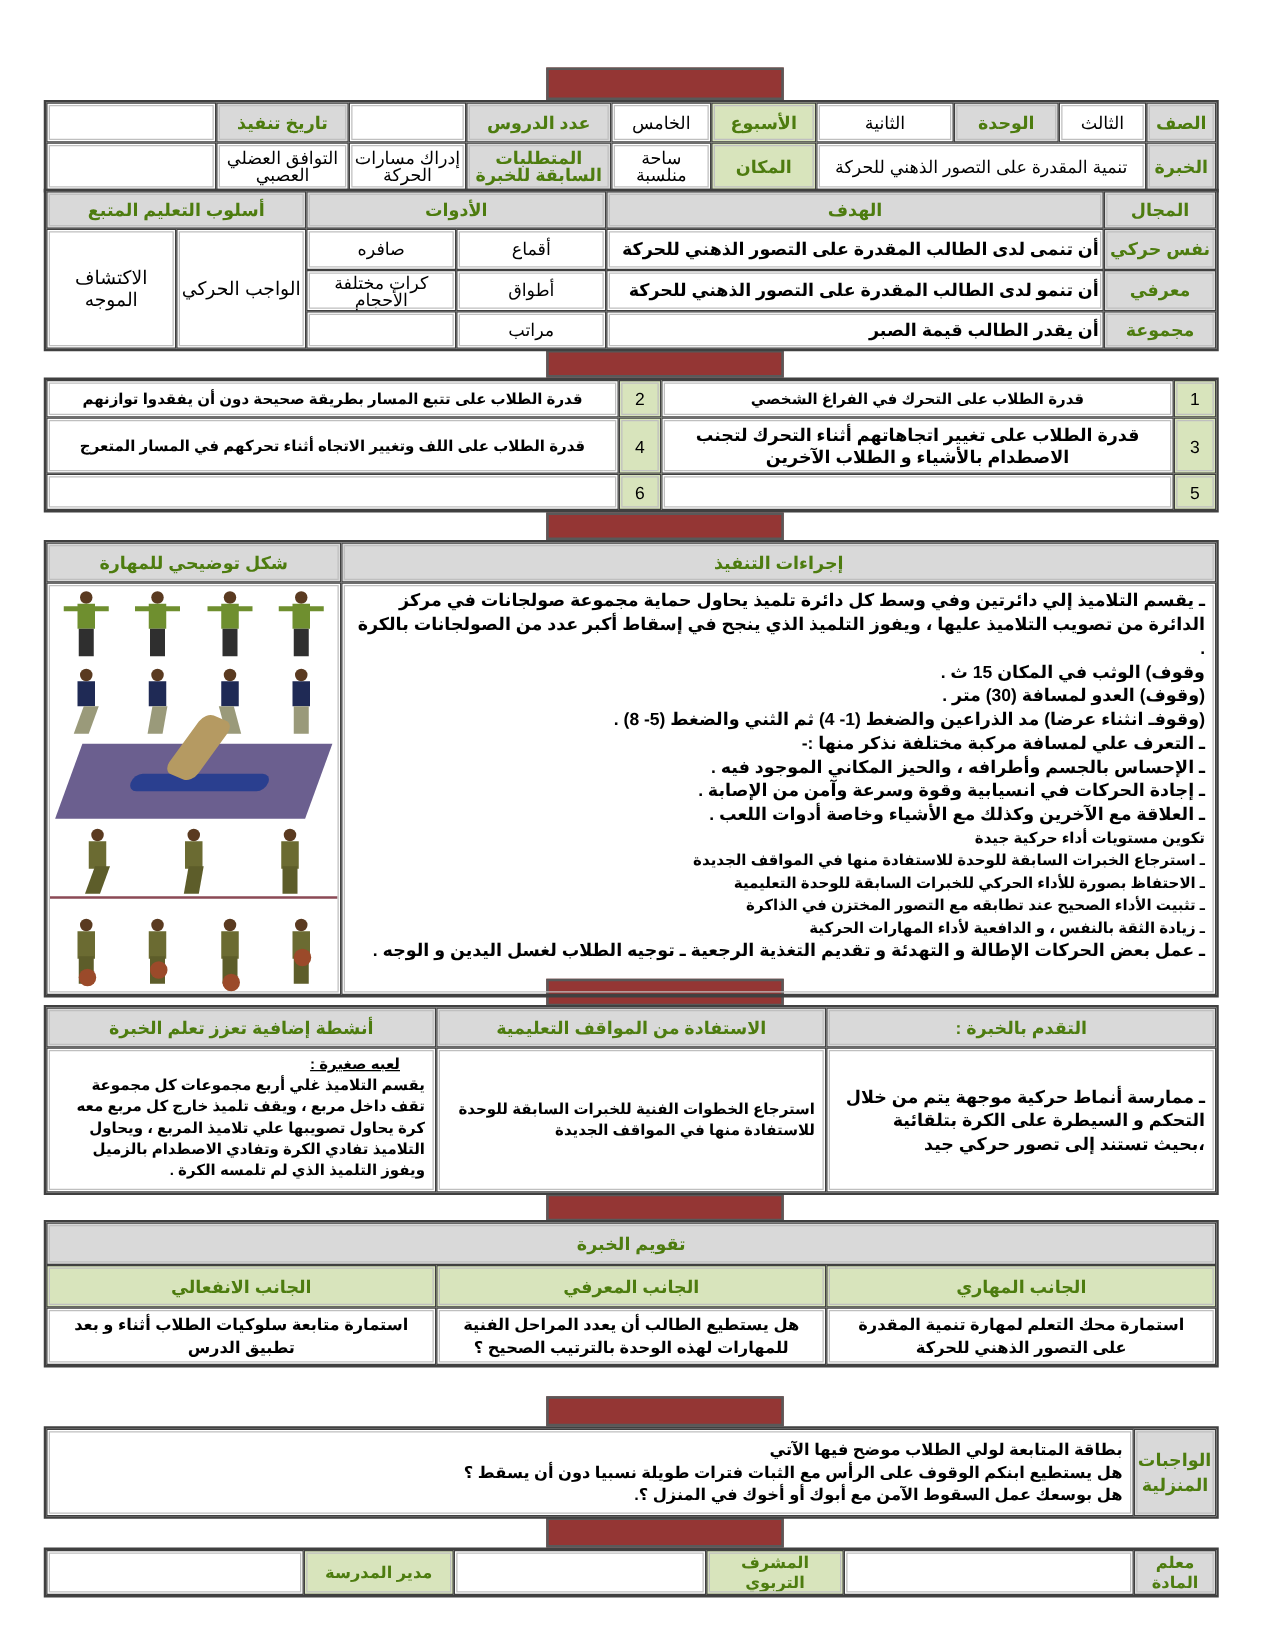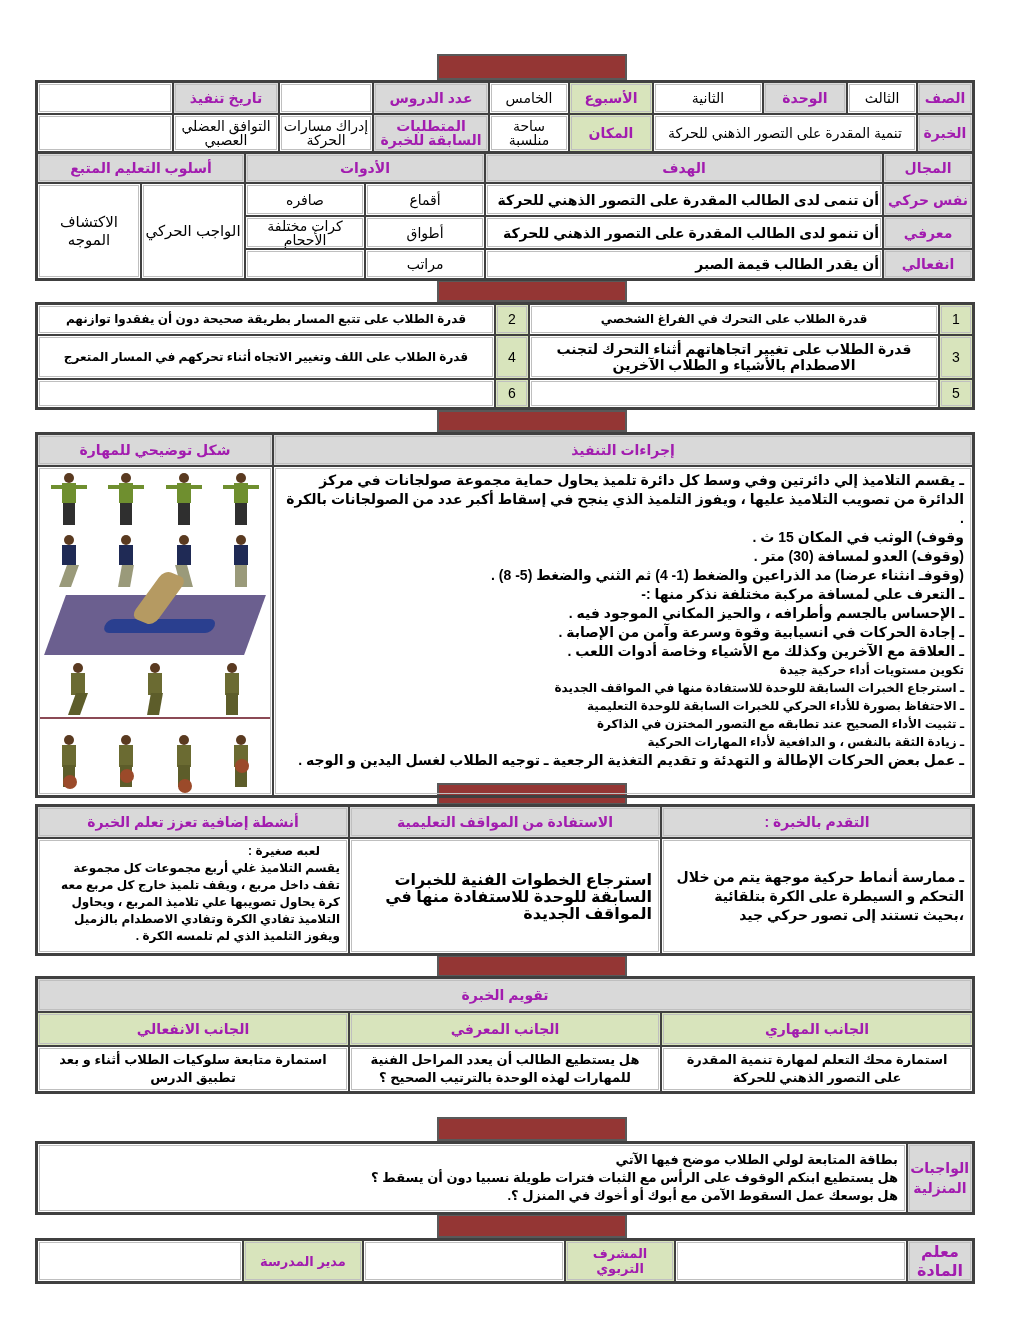--- a/index.html
+++ b/index.html
@@ -1,18 +1,18 @@
 <!DOCTYPE html>
 <html lang="ar" dir="rtl"><head>
 <meta charset="utf-8">
 <style>
   * { box-sizing: border-box; margin: 0; padding: 0; }
   html, body { width: 1020px; height: 1320px; background: #ffffff; }
   body { position: relative; font-family: "Liberation Sans", "DejaVu Sans", sans-serif; color: #000; direction: rtl; }
-  .red { color: #a21caf; font-weight: bold; margin-top: 12px; }
+  .red { color: #4d7c0f; font-weight: bold; margin-top: 12px; }
   .gray { background: #d9d9d9; }
   .green { background: #d8e4bc; }
   .connector { position: absolute; left: 437px; width: 190px; background: #943634; border: 2px solid #595959; }
   table.frame { position: absolute; left: 35px; width: 936px; border-collapse: separate; border-spacing: 0; border: 2px solid #404040; table-layout: fixed; }
   table.frame td { border: 1px solid #404040; text-align: center; vertical-align: middle; font-size: 14px; padding: 1px 3px; outline: 1px solid #bfbfbf; outline-offset: -3px; }
   .small { font-size: 11px; line-height: 14px; }
   .xsmall { font-size: 9px; }
   .lbl { font-size: 14px; }
   .boldtxt { font-weight: bold; }
   .lefttext { text-align: right !important; }
@@ -106,21 +106,21 @@
     <td rowspan="3" style="font-size:15px;">الواجب الحركي</td>
     <td rowspan="3" style="font-size:15px;">الاكتشاف الموجه</td>
   </tr>
   <tr style="height:33px;">
     <td class="gray red lbl">معرفي</td>
     <td class="lefttext boldtxt">أن تنمو لدى الطالب المقدرة على التصور الذهني للحركة</td>
     <td>أطواق</td>
     <td class="small">كرات مختلفة الأحجام</td>
   </tr>
   <tr style="height:30px;">
-    <td class="gray red lbl">انفعالي</td>
+    <td class="gray red lbl">مجموعة</td>
     <td class="lefttext boldtxt">أن يقدر الطالب قيمة الصبر</td>
     <td>مراتب</td>
     <td></td>
   </tr>
 </tbody>
   </table>
 
 <table class="frame" style="top:302px;height:108px;">
   <colgroup>
     <col style="width:34px">
@@ -285,23 +285,23 @@
       <col style="width:312px">
   </colgroup>
   <tbody>
       <tr style="height:32px;">
     <td class="gray red lbl">التقدم بالخبرة :</td>
     <td class="gray red lbl">الاستفادة من المواقف التعليمية</td>
     <td class="gray red lbl">أنشطة إضافية تعزز تعلم الخبرة</td>
   </tr>
   <tr>
     <td class="lefttext boldtxt" style="font-size:14px;line-height:19px;padding:4px 8px;">ـ ممارسة أنماط حركية موجهة يتم من خلال التحكم و السيطرة على الكرة بتلقائية ،بحيث تستند إلى تصور حركي جيد</td>
-    <td class="lefttext boldtxt" style="font-size:16px;line-height:17px;padding:4px 8px;">استرجاع الخطوات الفنية للخبرات السابقة للوحدة للاستفادة منها في المواقف الجديدة</td>
+    <td class="lefttext boldtxt" style="font-size:12px;line-height:17px;padding:4px 8px;">استرجاع الخطوات الفنية للخبرات السابقة للوحدة للاستفادة منها في المواقف الجديدة</td>
     <td class="lefttext boldtxt" style="font-size:12px;line-height:17px;padding:4px 8px;vertical-align:top;">
-      <div style="padding-right:20px;">لعبه صغيرة :</div>
+      <div style="padding-right:20px;text-decoration:underline;">لعبه صغيرة :</div>
       <div>يقسم التلاميذ غلي أربع مجموعات كل مجموعة تقف داخل مربع ، ويقف تلميذ خارج كل مربع معه كرة يحاول تصويبها علي تلاميذ المربع ، ويحاول التلاميذ تفادي الكرة وتفادي الاصطدام بالزميل ويفوز التلميذ الذي لم تلمسه الكرة .</div>
     </td>
   </tr>
 </tbody>
   </table>
 
 <table class="frame" style="top:976px;height:108px;">
   <colgroup>
     <col style="width:312px">
       <col style="width:312px">
@@ -345,21 +345,21 @@
   <colgroup>
     <col style="width:66px">
       <col style="width:232px">
       <col style="width:110px">
       <col style="width:202px">
     <col style="width:120px">
       <col style="width:206px">
   </colgroup>
   <tbody>
       <tr>
-    <td class="gray red" style="font-size:16px;">معلم المادة</td>
+    <td class="gray red" style="font-size:13px;">معلم المادة</td>
     <td></td>
     <td class="green red" style="font-size:13px;">المشرف التربوي</td>
     <td></td>
     <td class="green red" style="font-size:13px;">مدير المدرسة</td>
     <td></td>
   </tr>
 </tbody>
   </table>
 
 </body></html>

